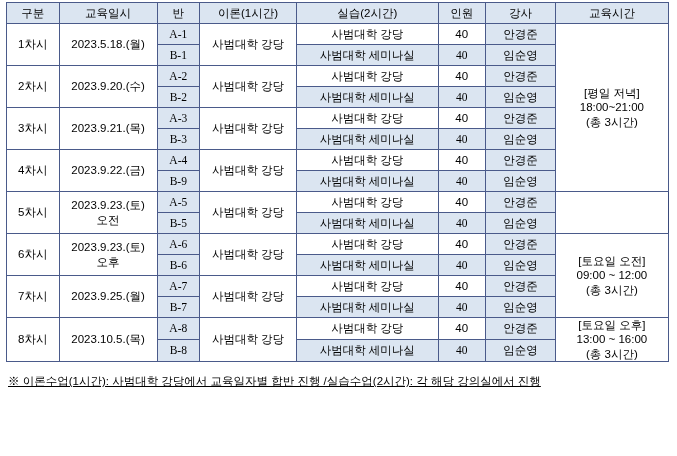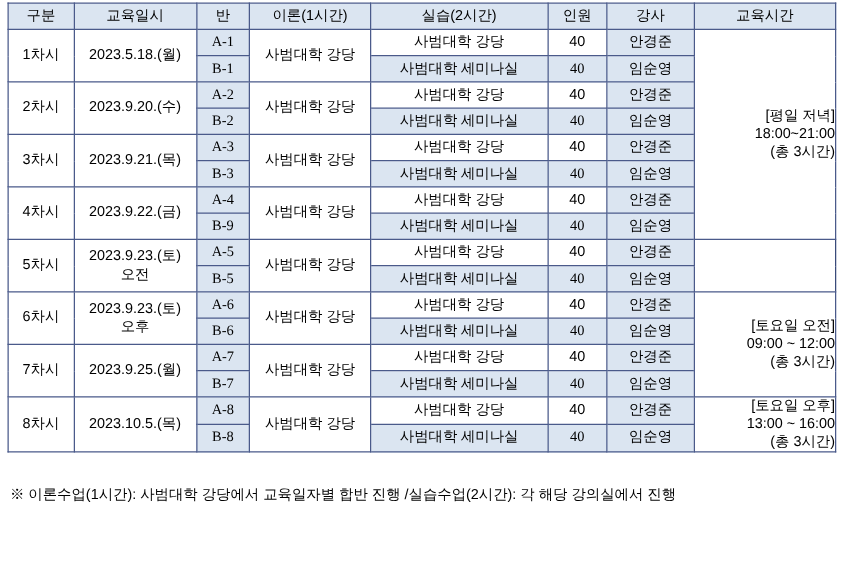--- a/index.html
+++ b/index.html
@@ -61,27 +61,28 @@
     background: #ffffff;
   }
   .ban-cell {
     font-size: 11.5px;
   }
   .timeblock {
     font-size: 11.5px;
     line-height: 1.7;
     padding: 2px 0;
   }
-  .timeblock div { white-space: nowrap; text-align: right; }
+  .timeblock div { white-space: nowrap; }
   .notes {
-    margin-top: 24px;
+    margin-top: 9px;
     padding-left: 2px;
     font-size: 11.5px;
     line-height: 1.75;
     color: #000;
+    text-decoration: underline;
   }
   .notes div {
     white-space: nowrap;
   }
   .two-line {
     line-height: 1.45;
   }
 </style>
 </head>
 <body>

